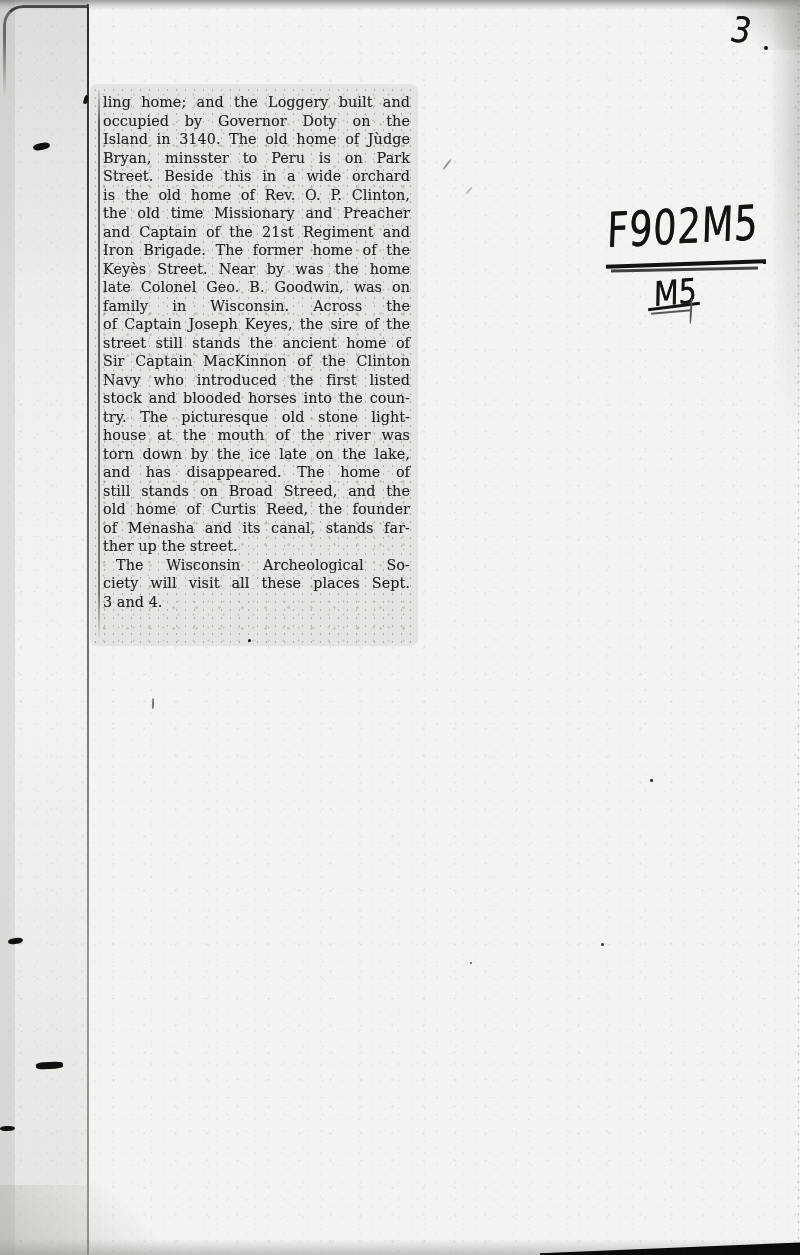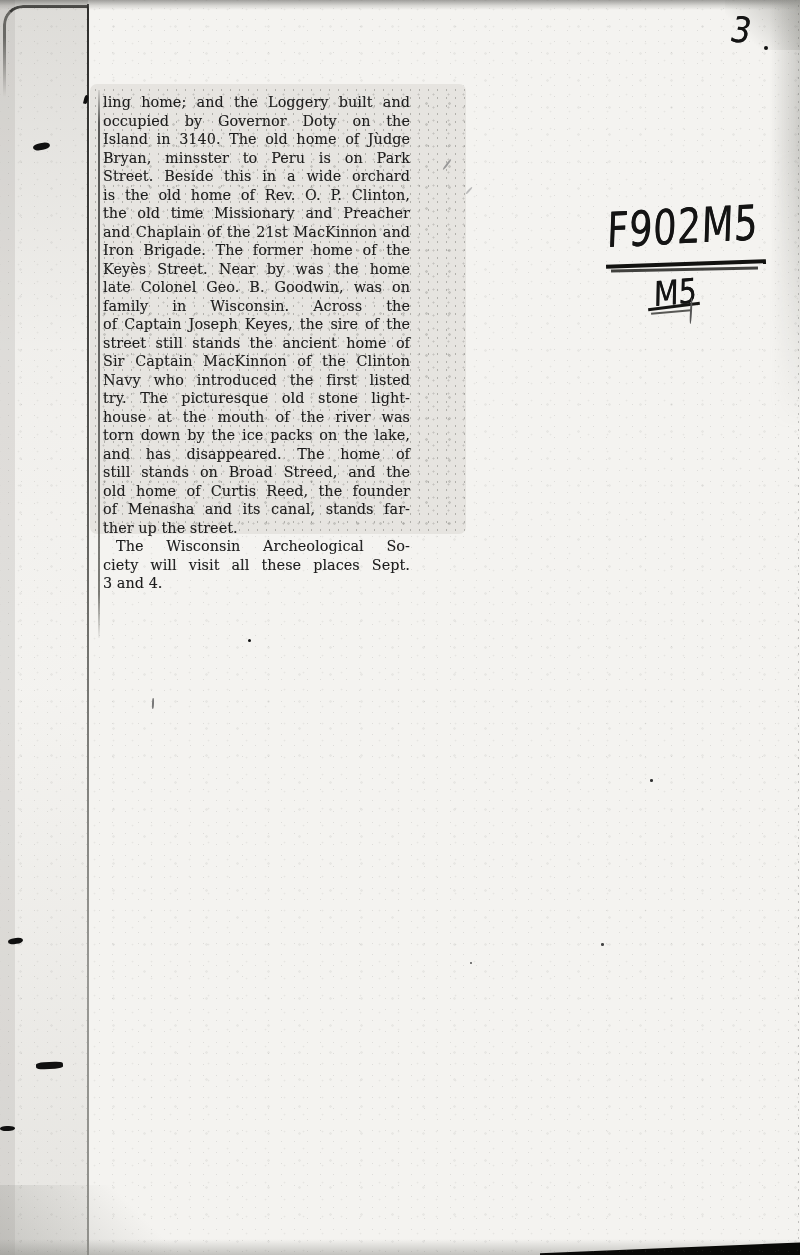--- a/index.html
+++ b/index.html
@@ -50,22 +50,22 @@
     mask-image:linear-gradient(to bottom,#000 35%,transparent);}
   .right-speckle{right:0; top:0; width:7px; height:1255px; opacity:.85;}
   .bottom-band{bottom:0; left:0; width:800px; height:16px;
     background:linear-gradient(to top, rgba(135,135,130,.45), rgba(135,135,130,0));}
   .bl-patch{bottom:0; left:0; width:190px; height:70px;
     background:linear-gradient(45deg, rgba(150,150,145,.40), rgba(150,150,145,0) 70%);}
   .bottom-wedge{left:540px; bottom:0; width:260px; height:14px; background:#0a0a08;
     clip-path:polygon(0 88%, 100% 10%, 100% 100%, 0 100%);}
 
   
-  .clipping{left:90px; top:84px; width:328px; height:450px;
-    background-color:#e6e4e0; border-radius:7px;padding-left:48px;}
+  .clipping{left:90px; top:84px; width:328px; height:562px;
+    background-color:#e6e4e0; border-radius:7px;}
   .col-rule{left:8px; top:6px; width:2px; height:548px; opacity:.75;
     background:linear-gradient(to bottom,#26262420,#262624 6%, #3a3a38 55%, #55554f 92%, #55554f10);}
   .col{left:13px; top:9px; width:307px; font-size:14.3px; line-height:18.5px;
     color:#1d1d1d; letter-spacing:.1px;
     text-shadow:.3px .3px 0 rgba(30,30,30,.30);}
   .tline{text-align:justify; text-align-last:justify; white-space:nowrap; height:18.5px;}
   .tline.endline{text-align-last:left;}
   .tline.indent{text-indent:13px;}
 
   
@@ -107,32 +107,33 @@
   <div class="abs clipping grain-dense">
     <div class="abs col-rule"></div>
     <div class="abs col">
       <div class="tline">ling home; and the Loggery built and</div>
       <div class="tline">occupied by Governor Doty on the</div>
       <div class="tline">Island in 3140. The old home of Jùdge</div>
       <div class="tline">Bryan, minsster to Peru is on Park</div>
       <div class="tline">Street. Beside this in a wide orchard</div>
       <div class="tline">is the old home of Rev. O. P. Clinton,</div>
       <div class="tline">the old time Missionary and Preacher</div>
-      <div class="tline">and Chaplain of the 21st MacKinnon and</div>
+      <div class="tline">and Captain of the 21st Regiment and</div>
       <div class="tline">Iron Brigade. The former home of the</div>
       <div class="tline">Keyès Street. Near by was the home</div>
       <div class="tline">late Colonel Geo. B. Goodwin, was on</div>
       <div class="tline">family in Wisconsin. Across the</div>
       <div class="tline">of Captain Joseph Keyes, the sire of the</div>
       <div class="tline">street still stands the ancient home of</div>
       <div class="tline">Sir Captain MacKinnon of the Clinton</div>
       <div class="tline">Navy who introduced the first listed</div>
+      <div class="tline">stock and blooded horses into the coun-</div>
       <div class="tline">try. The picturesque old stone light-</div>
       <div class="tline">house at the mouth of the river was</div>
-      <div class="tline">torn down by the ice packs on the lake,</div>
+      <div class="tline">torn down by the ice late on the lake,</div>
       <div class="tline">and has disappeared. The home of</div>
       <div class="tline">still stands on Broad Streed, and the</div>
       <div class="tline">old home of Curtis Reed, the founder</div>
       <div class="tline">of Menasha and its canal, stands far-</div>
       <div class="tline endline">ther up the street.</div>
       <div class="tline indent">The Wisconsin Archeological So-</div>
       <div class="tline">ciety will visit all these places Sept.</div>
       <div class="tline endline">3 and 4.</div>
     </div>
   </div>

